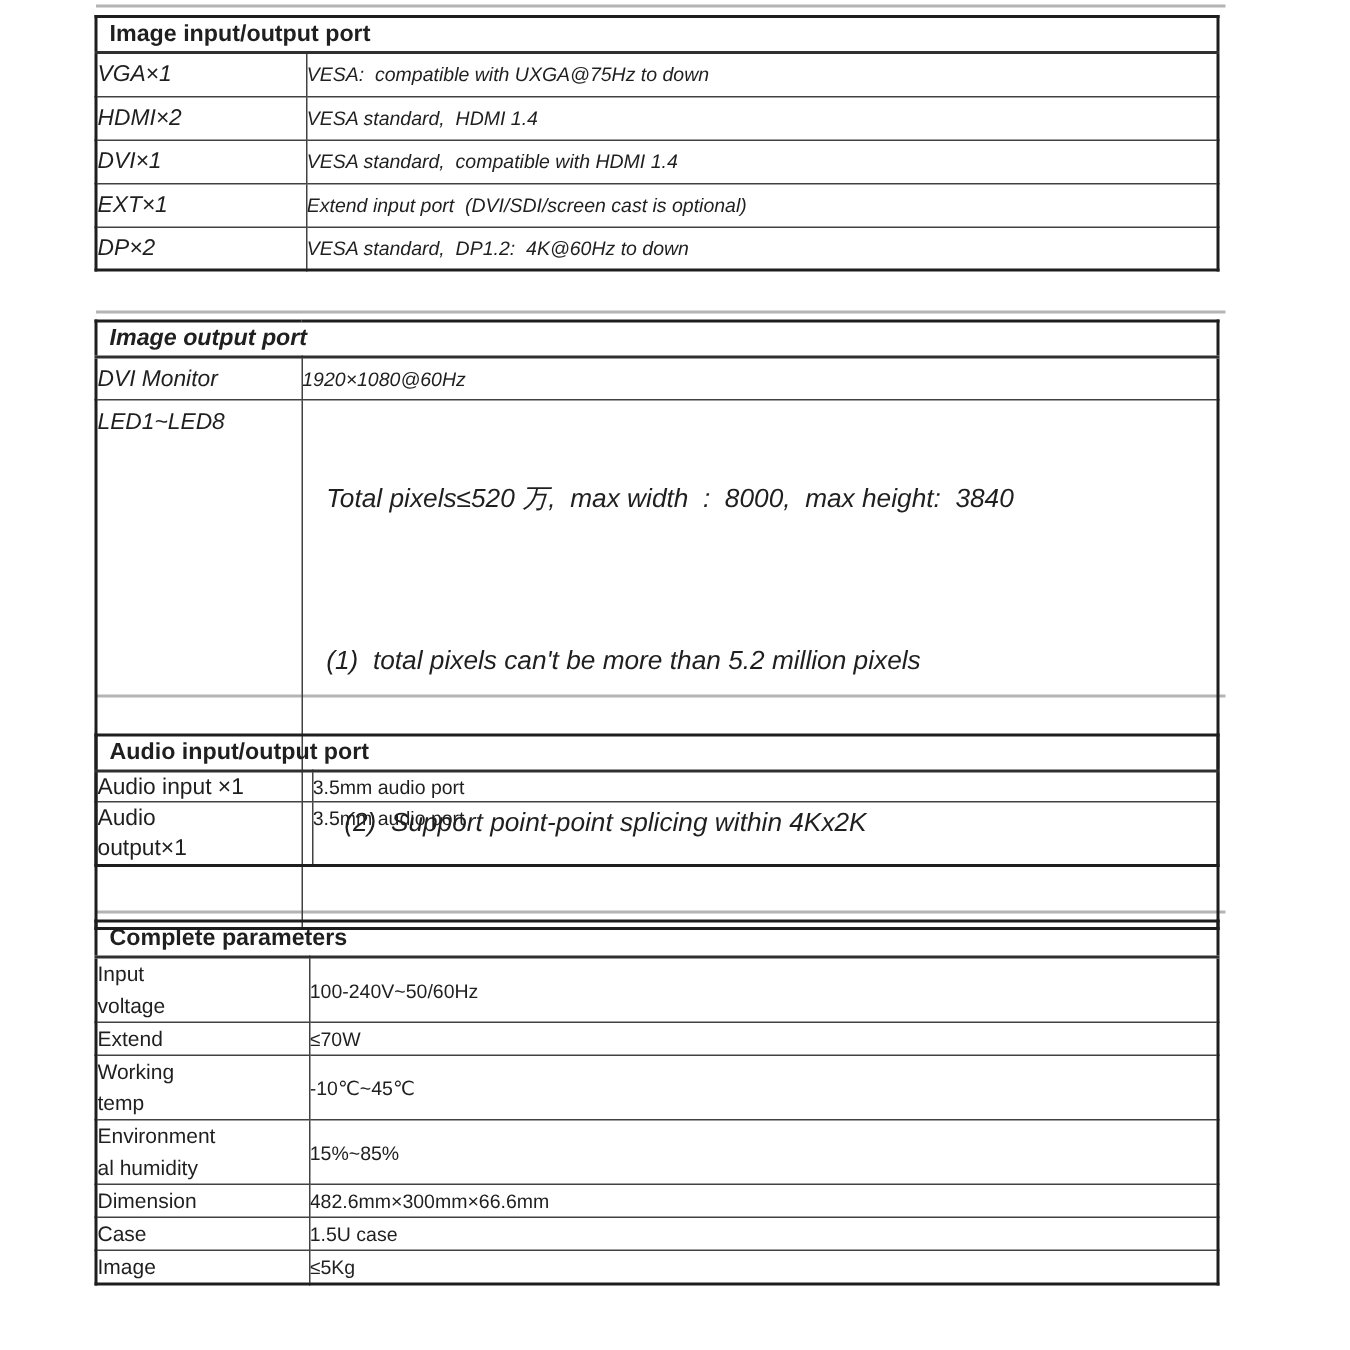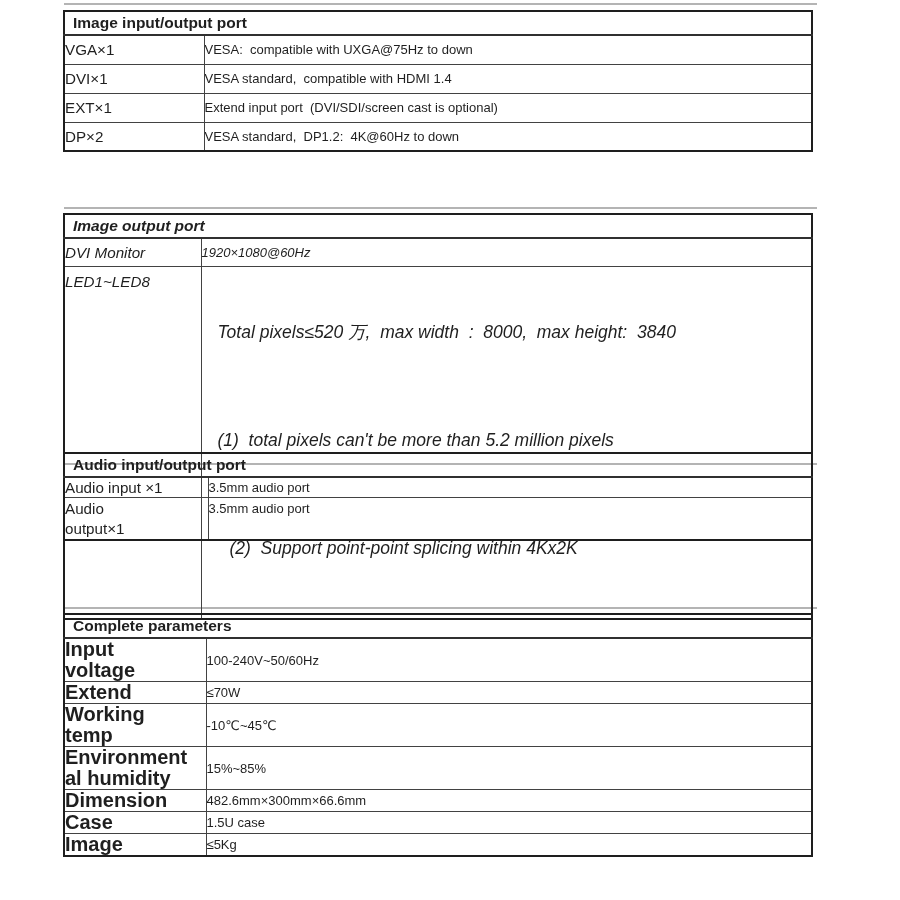--- a/index.html
+++ b/index.html
@@ -26,41 +26,41 @@
   }
   table.spec th{
     text-align:left;font-weight:bold;font-size:15.5px;
     padding:2px 4px 2px 8px;border-bottom:2px solid #303030;
   }
   td.lbl{padding-left:8px;font-size:15.2px;}
   td.val{padding-left:14px;font-size:13px;}
 
   .t1{top:10px;}
   .t2{top:213px;font-style:italic;}
-  .t3{top:452px;}
+  .t3{top:489px;}
   .t4{top:613px;}
 
-  .t1 tr.hd{height:14px;} .t1 tr.dr{height:29px;}
+  .t1 tr.hd{height:14px;} .t1 tr.dr{height:29px;font-style:italic;}
   .t2 tr.hd{height:21px;}
   .t2 tr.r-dvi{height:28px;}
   .t2 tr.r-led{height:176px;}
   .t2 td.led-lbl{vertical-align:top;padding-top:6px;}
   .t2 td.led-val{vertical-align:top;font-size:17.5px;}
   .t2 td.led-val p{margin:16px;line-height:23px;}
   .t2 td.led-val p.l1{margin-top:12px;}
   .t2 td.led-val p.l2{margin-top:27px;}
   .t2 td.led-val p.l3{margin-top:27px;padding-left:12px;}
 
   .t3 tr.hd{height:19px;} .t3 tr.dr1{height:20px;} .t3 tr.dr2{height:41px;border-radius:17px;}
   .t3 tr.dr2 td{vertical-align:top;padding-top:1px;line-height:20px;}
 
   .t4 th{border-bottom:2px solid #2c2c2c;}
   .t4 tr.hd{height:19px;}
   .t4 td{vertical-align:top;padding-top:2px;line-height:21px;}
-  .t4 td.lbl{font-weight:bold;font-size:20px;}
+  .t4 td.lbl{font-weight:normal;font-size:14px;}
   .t4 tr.r-voltage{height:42px;}
   .t4 tr.r-power{height:21px;}
   .t4 tr.r-temp{height:42px;}
   .t4 tr.r-humidity{height:42px;}
   .t4 tr.r-operation{height:30px;}
   .t4 tr.r-operation td.val{vertical-align:middle;padding-top:4px;}
   .t4 tr.r-dimension{height:19px;}
   .t4 tr.r-case{height:19px;}
   .t4 tr.r-weight{height:20px;}
 </style>
@@ -79,20 +79,24 @@
         <col style="width:140px">
         <col>
       </colgroup>
     <tbody>
         <tr class="hd">
           <th colspan="2">Image input/output port</th>
         </tr>
     <tr class="dr">
       <td class="lbl">VGA×1</td>
       <td class="val">VESA:  compatible with UXGA@75Hz to down</td>
+    </tr>
+    <tr class="dr">
+      <td class="lbl">HDMI×2</td>
+      <td class="val">VESA standard,  HDMI 1.4</td>
     </tr>
     <tr class="dr">
       <td class="lbl">DVI×1</td>
       <td class="val">VESA standard,  compatible with HDMI 1.4</td>
     </tr>
     <tr class="dr">
       <td class="lbl">EXT×1</td>
       <td class="val">Extend input port  (DVI/SDI/screen cast is optional)</td>
     </tr>
     <tr class="dr">

